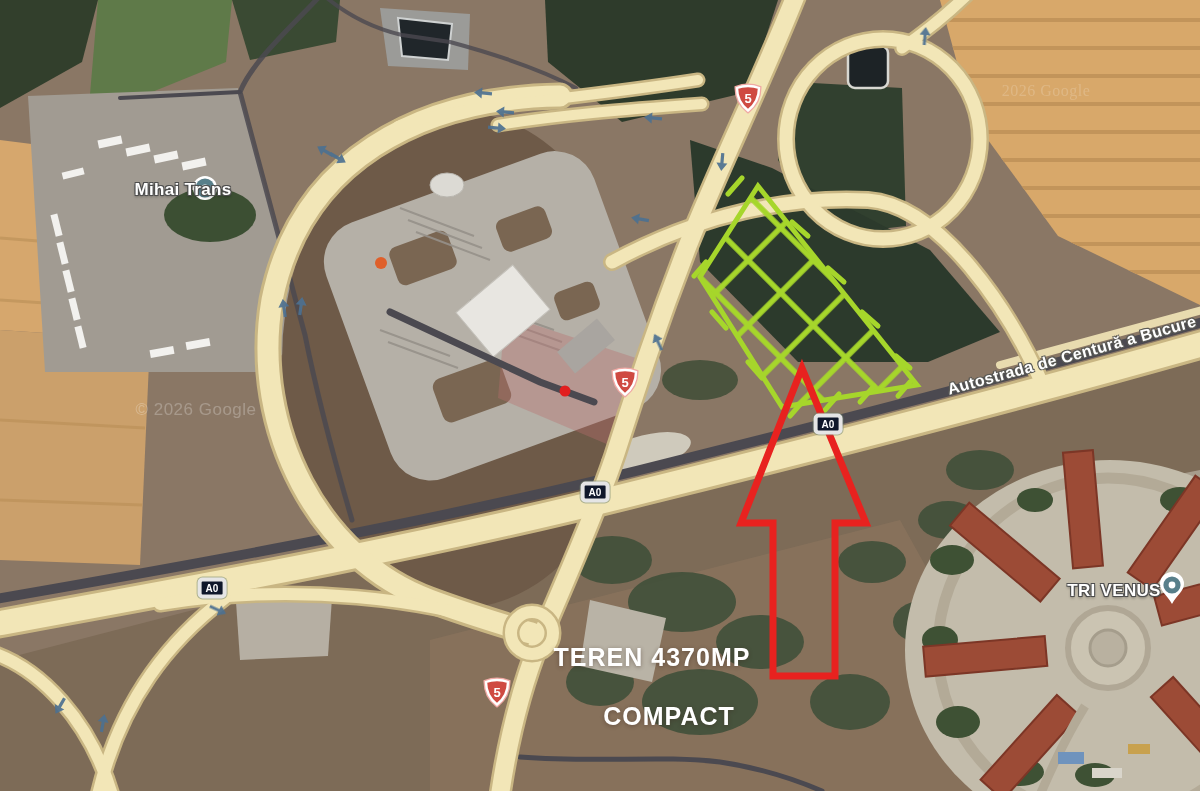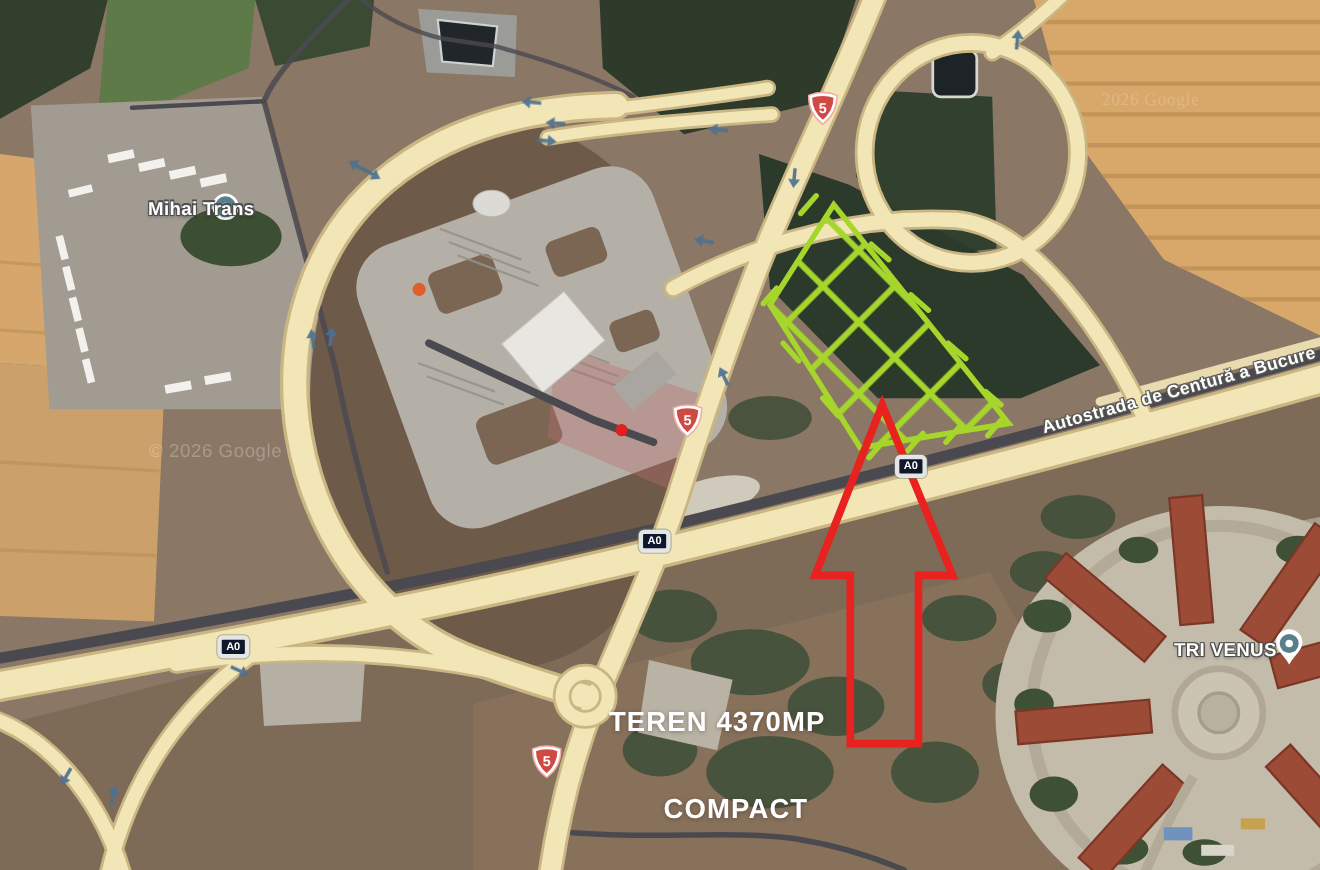--- a/index.html
+++ b/index.html
@@ -290,20 +290,20 @@
 </svg>
 
 <div class="ov shield-a0" style="left:595px;top:492px;">A0</div>
 <div class="ov shield-a0" style="left:212px;top:588px;">A0</div>
 <div class="ov shield-a0" style="left:828px;top:424px;">A0</div>
 
 <div class="ov poi-label" style="left:141px;top:190px;">Mihai Trans</div>
 <div class="ov poi-label" style="left:1072px;top:591px;">TRI VENUS</div>
 
 <div class="ov annot" style="left:652px;top:657px;">TEREN 4370MP</div>
-<div class="ov annot" style="left:669px;top:736px;">COMPACT</div>
+<div class="ov annot" style="left:669px;top:716px;">COMPACT</div>
 
 <div class="hwy-label" style="left:948px;top:381px;">Autostrada de Centură a Bucure</div>
 
 <div class="ov wm" style="left:196px;top:410px;">© 2026 Google</div>
 <div class="ov wm tr" style="left:1046px;top:91px;font-family:Liberation Serif, serif;">2026 Google</div>
 
 </div>
 
 </body></html>

